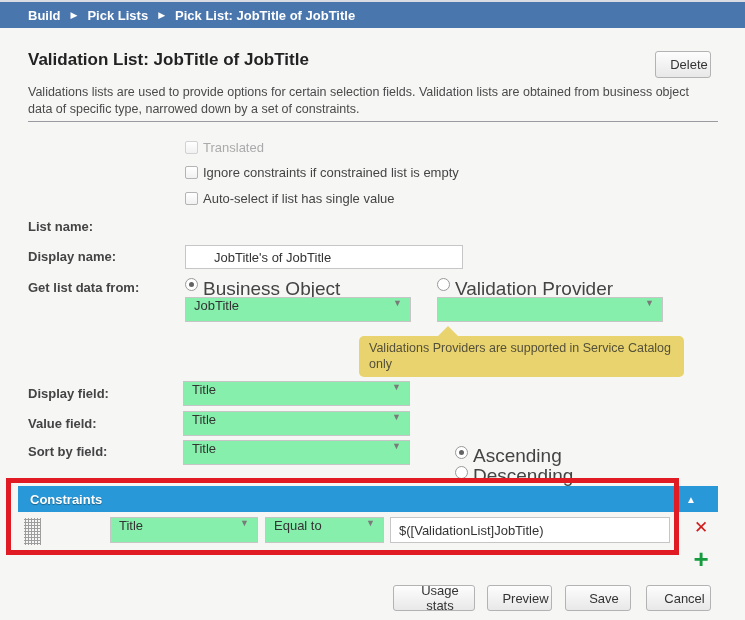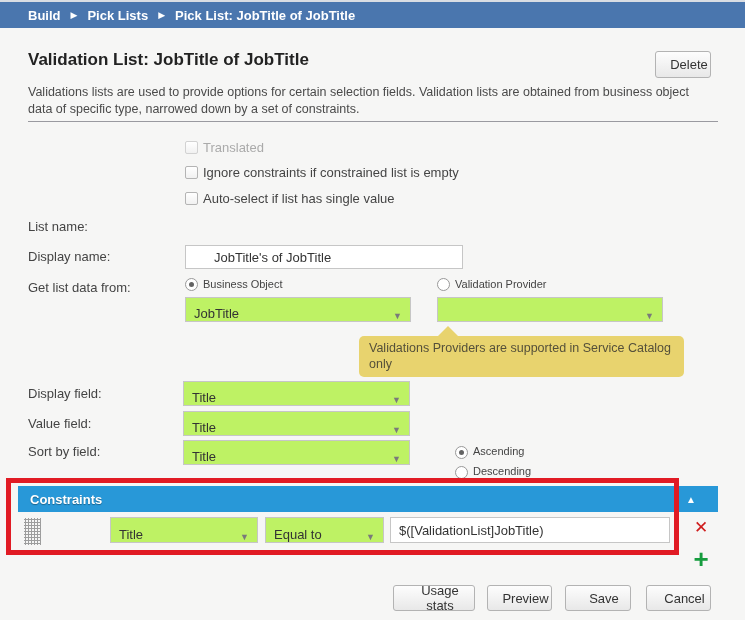--- a/index.html
+++ b/index.html
@@ -40,48 +40,48 @@
   .description {
     position:absolute; left:28px; top:84px; width:668px;
     font-size:12.5px; line-height:17px; color:#4a4a4a;
   }
   .divider {
     position:absolute; left:28px; top:121px; width:690px; height:0;
     border-top:1px solid #9a9aa0;
   }
 
   
-  .f-label { position:absolute; left:28px; font-size:13px; color:#444; }
+  .f-label { position:absolute; left:28px; font-size:13px; color:#444;font-weight:bold; }
   .checkbox {
     position:absolute; width:13px; height:13px;
     background:linear-gradient(#fff,#f1f1f1);
     border:1px solid #b4b4b4; border-radius:2px; cursor:pointer;
   }
   .checkbox.disabled { border-color:#d2d2d2; cursor:default; }
   .cb-label { position:absolute; font-size:13px; color:#444; }
   .cb-label.disabled { color:#aaa; }
 
   .radio {
     position:absolute; width:13px; height:13px; border-radius:50%;
     background:#fff; border:1px solid #999; cursor:pointer;
   }
   .radio.on::after {
     content:""; position:absolute; left:3px; top:3px; right:3px; bottom:3px;
     border-radius:50%; background:#636363;
   }
-  .radio-label { position:absolute; font-size:11px; color:#444; }
+  .radio-label { position:absolute; font-size:19px; color:#444; }
 
   .text-input {
     position:absolute; height:24px;
     border:1px solid #c6c6c6; background:#fff;
     font-family:inherit; font-size:13px; color:#333; padding:0 8px;
   }
   .dropdown {
-    position:absolute; height:25px; background:#bef264;
-    border:1px solid #c6c6c6; display:flex; align-items:flex-end;
+    position:absolute; height:25px; background:#86efac;
+    border:1px solid #c6c6c6; display:flex; align-items:flex-start;
     font-size:13px; color:#333; padding:0 8px; cursor:pointer;
   }
   .dropdown .dd-text { flex:1; overflow:hidden; white-space:nowrap; }
   .dropdown .dd-arrow { font-size:9px; color:#7a7a7a; margin-left:4px; }
 
   
   .tooltip {
     position:absolute; left:359px; top:336px; width:325px;
     background:#e8d36e; border-radius:5px;
     font-size:12.5px; line-height:16px; color:#55503a;

